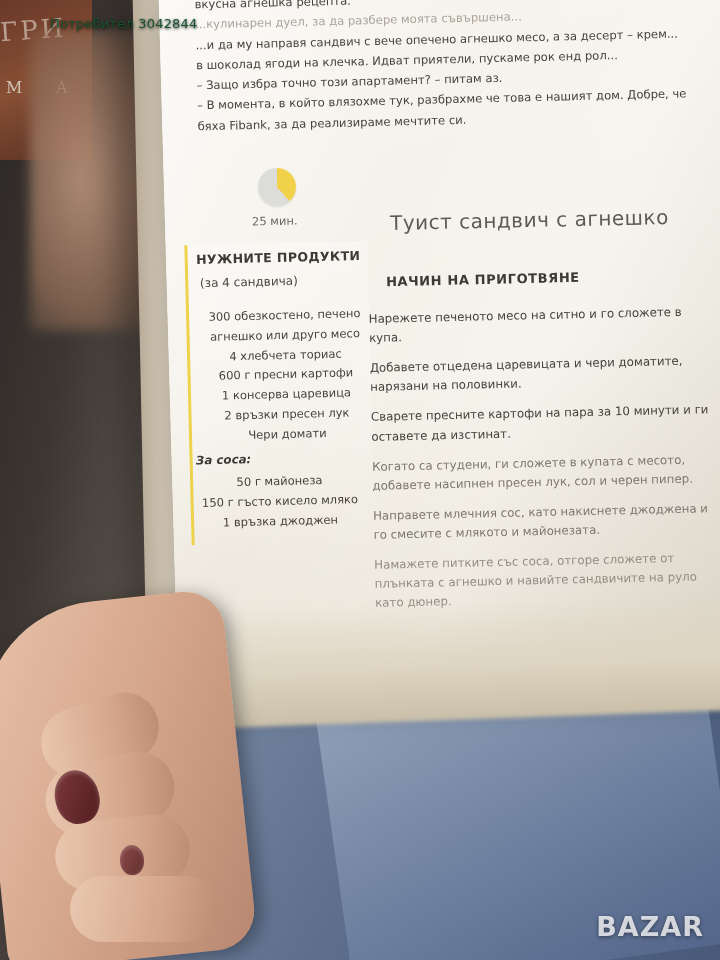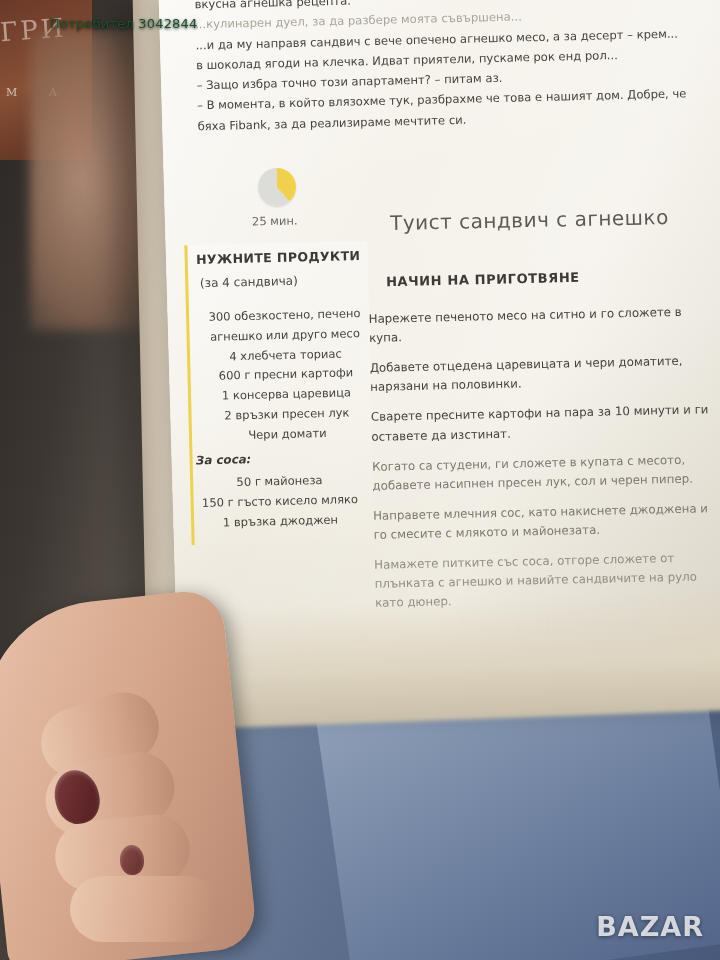--- a/index.html
+++ b/index.html
@@ -25,24 +25,24 @@
   }
   .bg-poster {
     position: absolute;
     left: 0; top: 0;
     width: 92px; height: 160px;
     background: linear-gradient(160deg, #6e3b2a 0%, #8d5236 50%, #5a3122 100%);
     opacity: .95;
   }
   .poster-letters {
     position: absolute;
-    left: 6px; top: 86px;
+    left: 6px; top: 78px;
     width: 80px;
     color: #e6ded2;
-    font-size: 11px;
+    font-size: 16px;
     letter-spacing: 14px;
     font-family: "DejaVu Serif", serif;
     opacity: .85;
   }
   .poster-title {
     position: absolute;
     left: 0px; top: 14px;
     width: 92px;
     color: #f0e7da;
     font-size: 26px;

